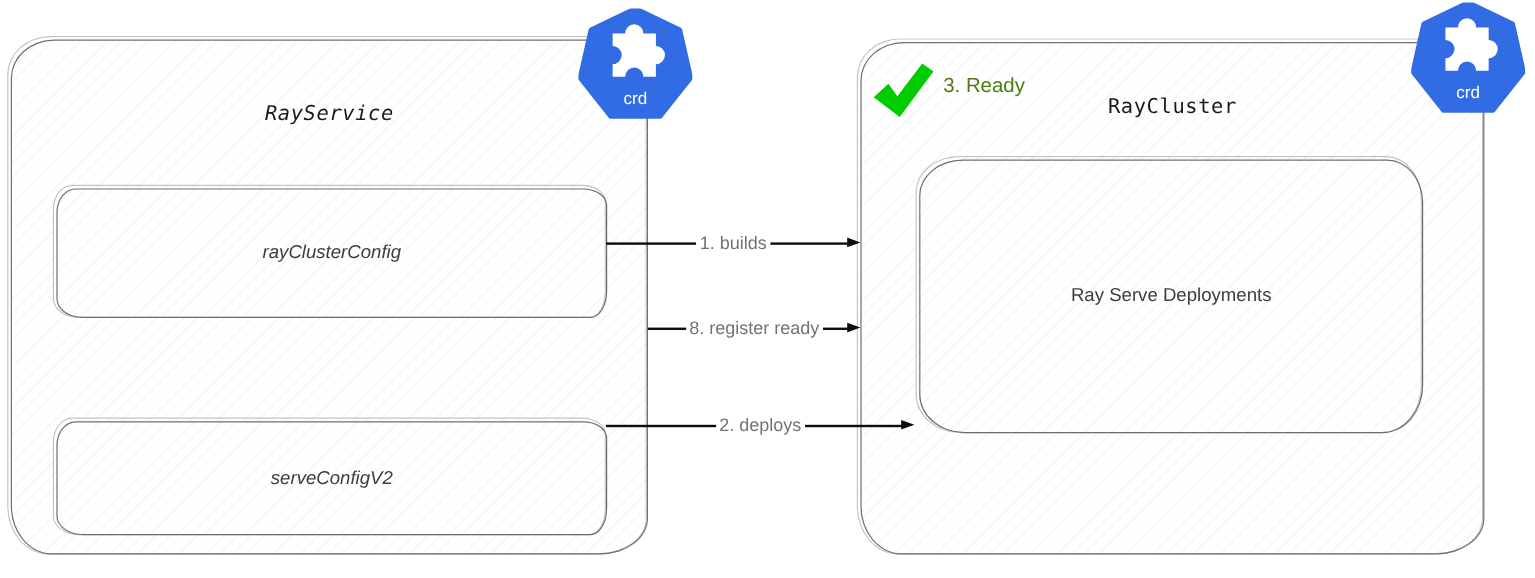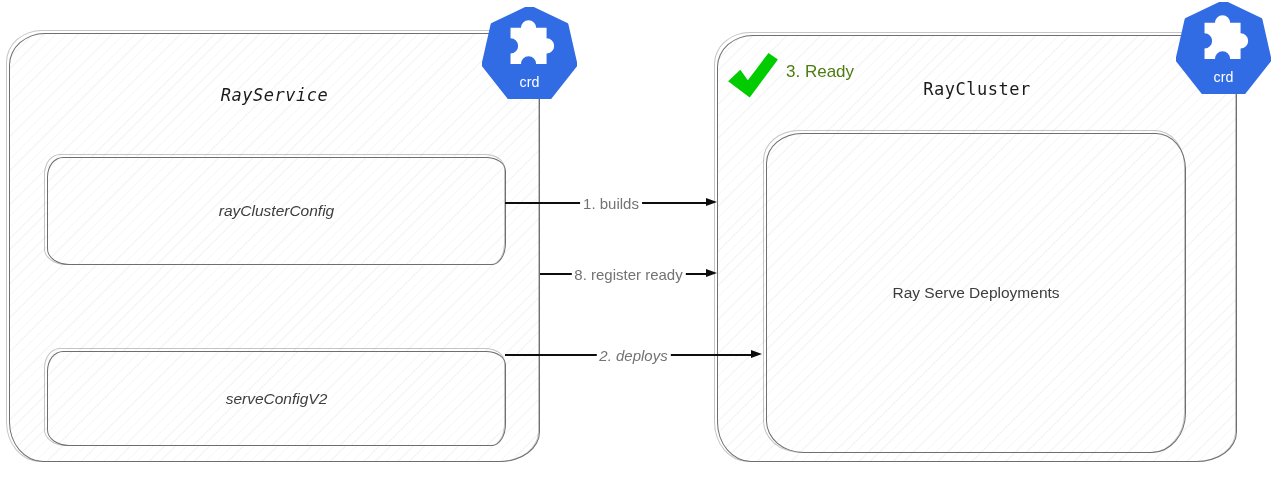--- a/index.html
+++ b/index.html
@@ -100,38 +100,38 @@
     </div>
 
     <div class="sketch-box config" style="left:37px;top:273px;width:459px;height:95px;margin-top:44px;">
       <div class="box-label">serveConfigV2</div>
     </div>
   </div>
 
   <div class="sketch-box outer" style="left:717px;top:35px;width:520px;height:427px;">
     <div class="group-title" style="top:43px;">RayCluster</div>
 
-    <div class="sketch-box inner-big" style="left:48px;top:97px;width:420px;height:320px;">
+    <div class="sketch-box inner-big" style="left:48px;top:97px;width:420px;height:228px;">
       <div class="box-label">Ray Serve Deployments</div>
     </div>
   </div>
 
   <div class="arrow" style="left:505px;top:196px;width:212px;">
     <div class="line"></div>
     <div class="head"></div>
     <div class="alabel">1. builds</div>
   </div>
 
   <div class="arrow" style="left:540px;top:267px;width:177px;">
     <div class="line"></div>
     <div class="head"></div>
     <div class="alabel">8. register ready</div>
   </div>
 
-  <div class="arrow" style="left:505px;top:348px;width:257px;font-style:italic;">
+  <div class="arrow" style="left:505px;top:348px;width:257px;">
     <div class="line"></div>
     <div class="head"></div>
     <div class="alabel">2. deploys</div>
   </div>
 
   <svg class="crd-icon" style="left:727px;top:52px;" width="52" height="47" viewBox="0 0 110 100">
     <path d="M2,62 L28,38 L44,60 L88,2 L108,16 L48,97 Z" fill="#00CC00"></path>
   </svg>
   <div class="ready-label" style="left:786px;top:62px;color:#4d7c0f;">3. Ready</div>
 

